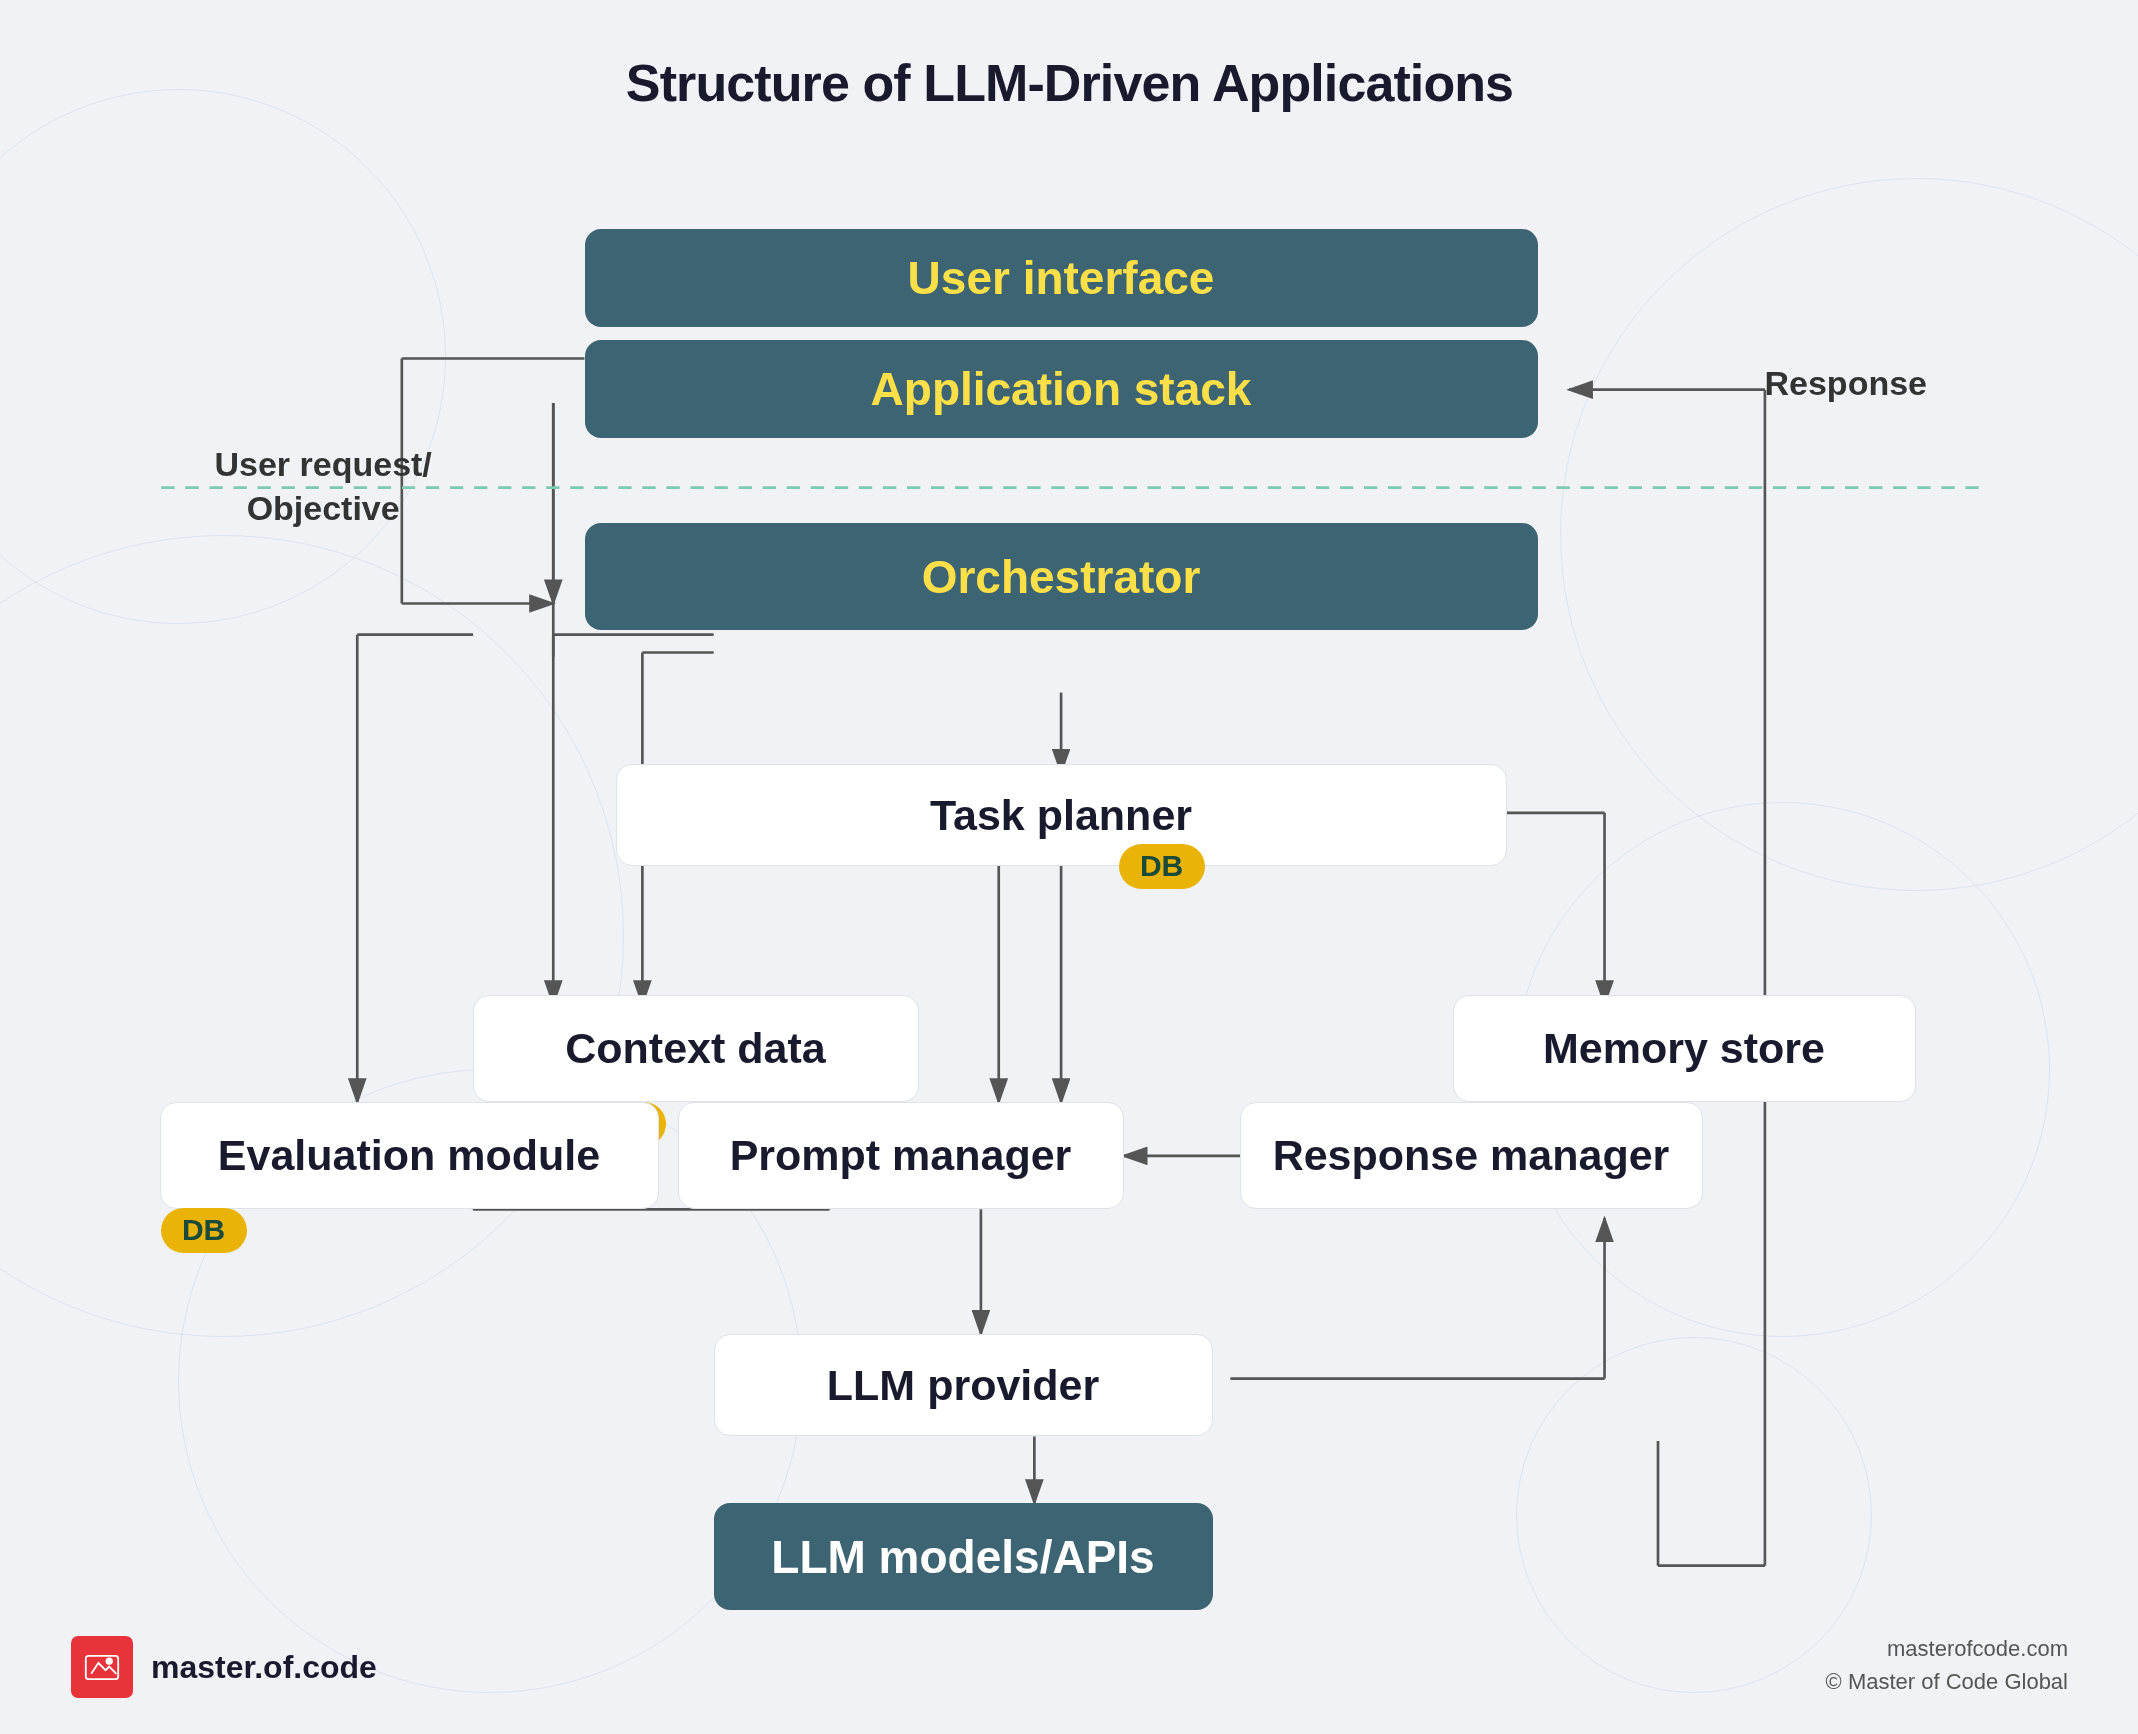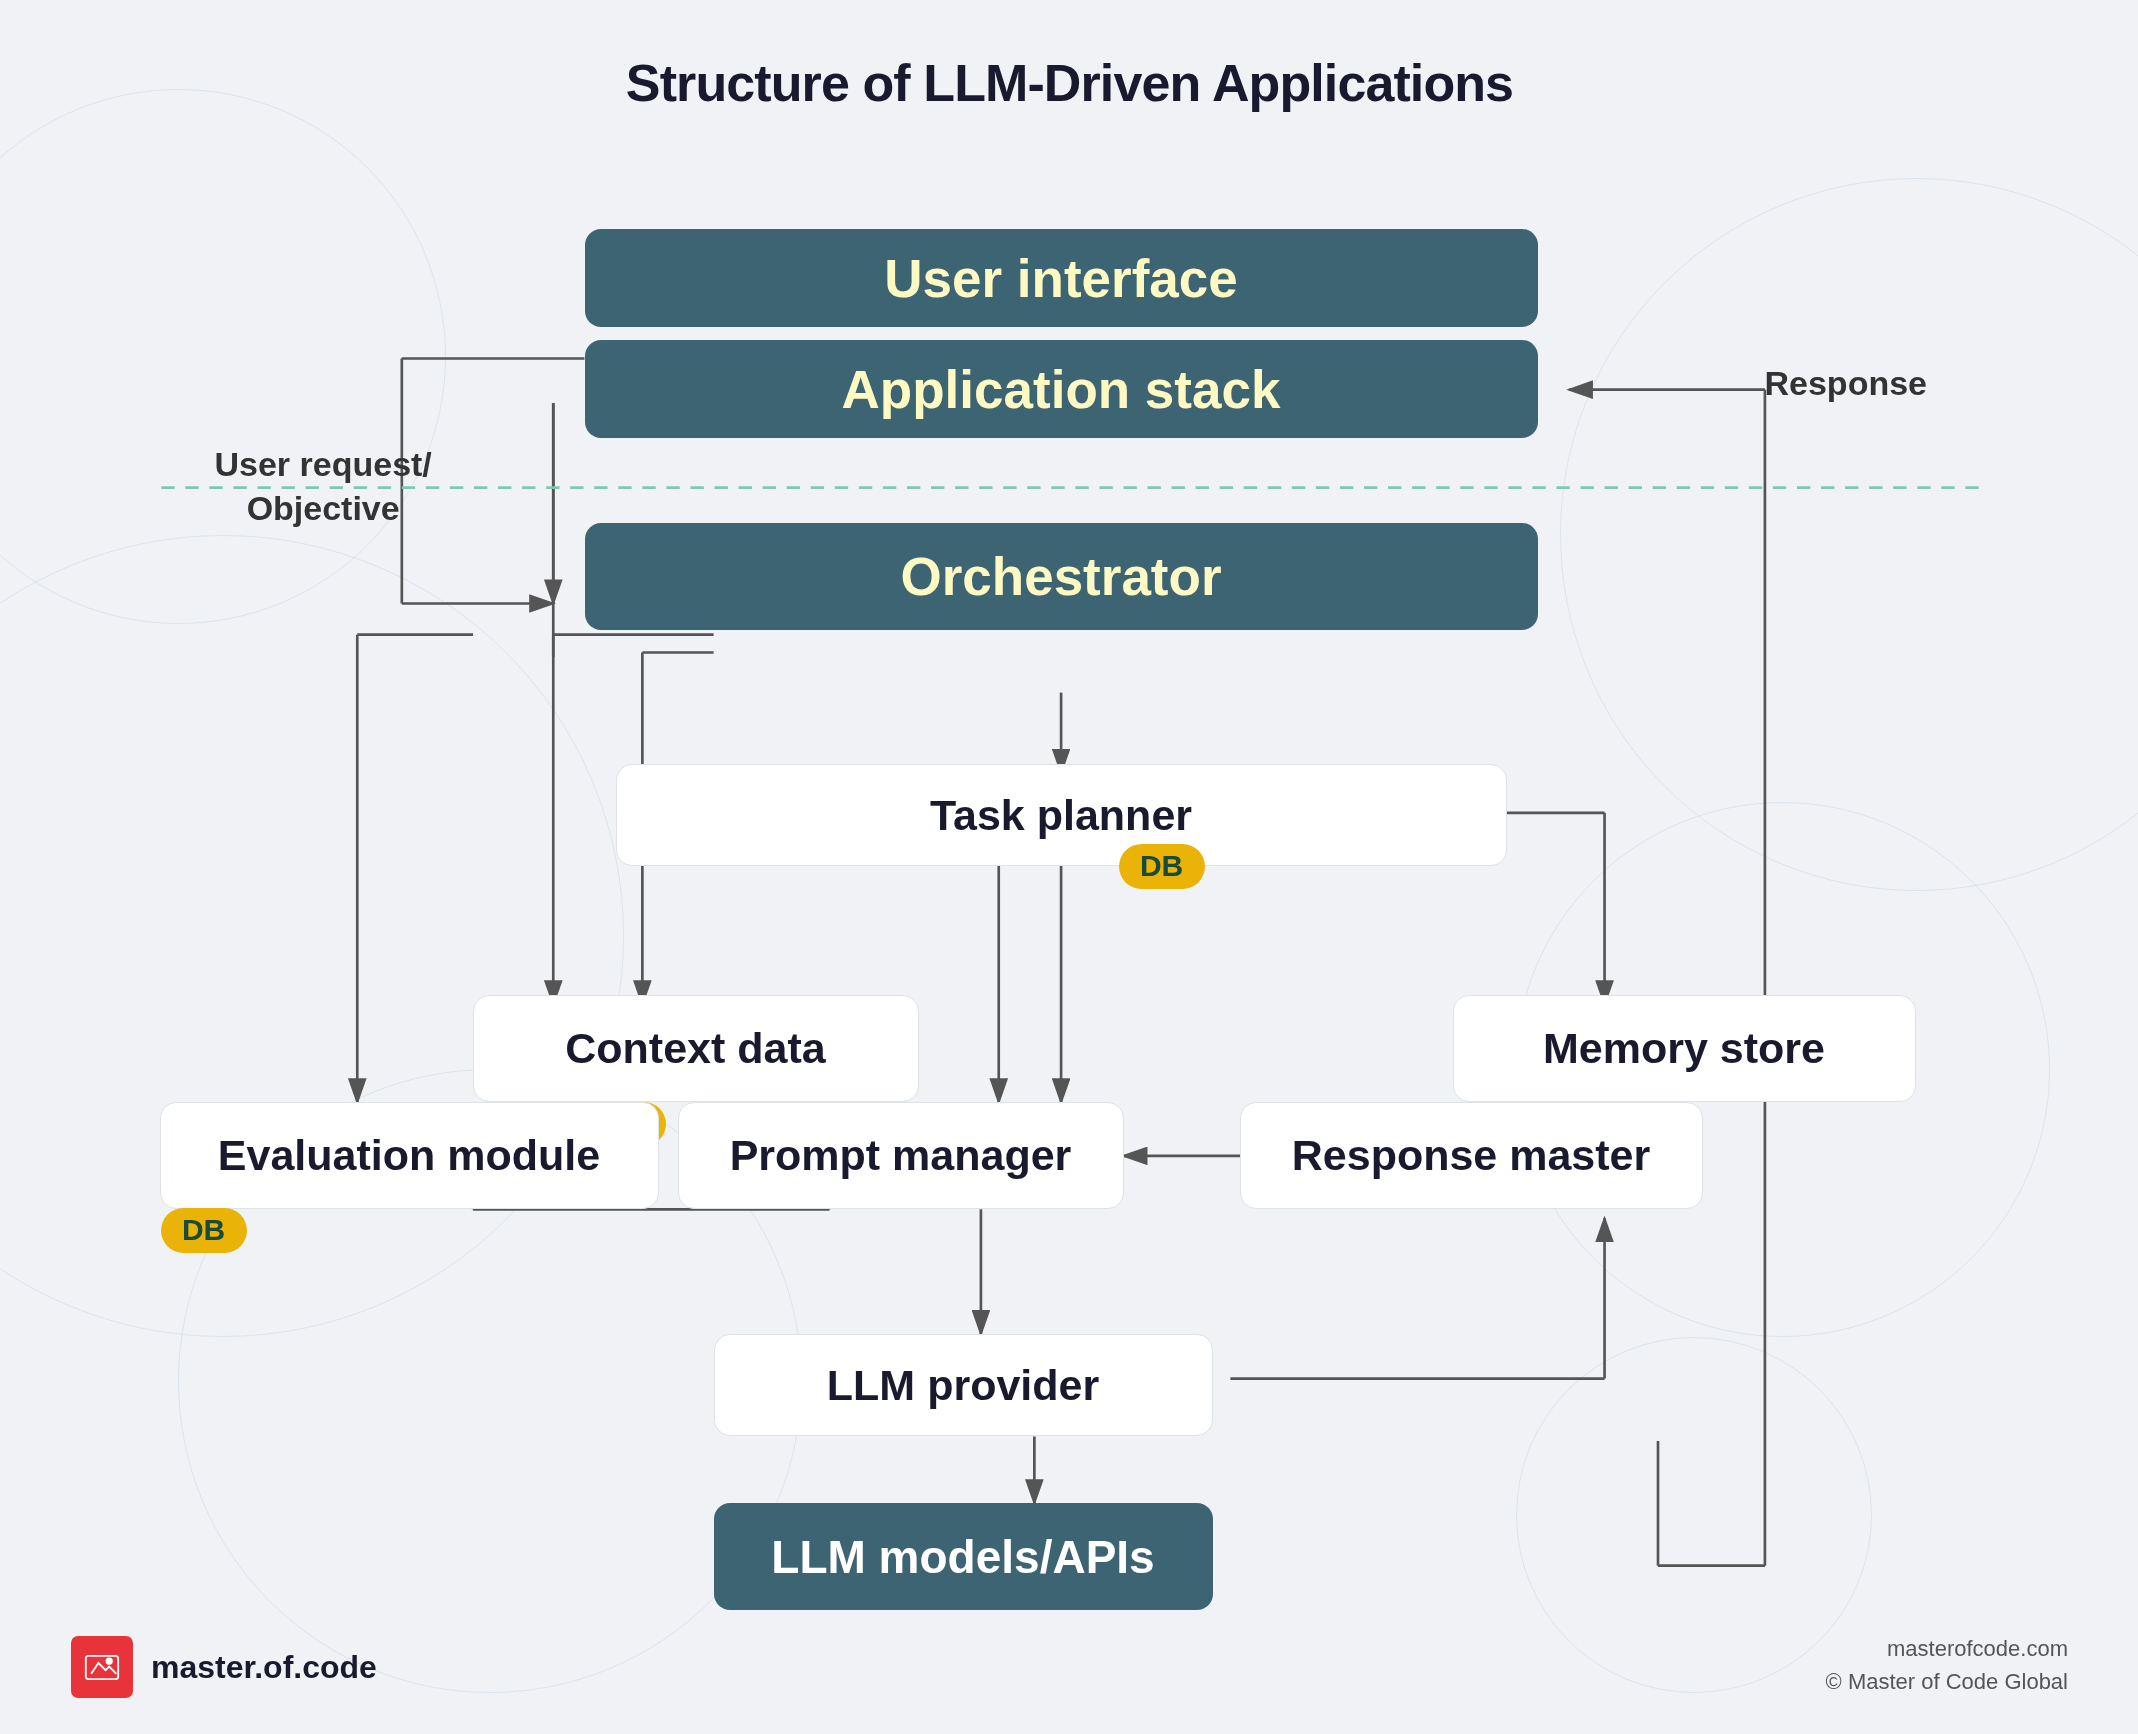--- a/index.html
+++ b/index.html
@@ -44,26 +44,26 @@
     .diagram-area {
       position: relative;
       width: 1960px;
       height: 1515px;
       margin-top: 27px;
     }
 
     
     .box-dark {
       background: #3d6472;
-      color: #fef9c3;
+      color: #fde047;
       border-radius: 16px;
       display: flex;
       align-items: center;
       justify-content: center;
-      font-size: 53px;
+      font-size: 46px;
       font-weight: 700;
       position: absolute;
       text-align: right;
     }
 
     
     .box-light {
       background: white;
       color: #1a1a2e;
       border-radius: 16px;
@@ -294,21 +294,21 @@
 
     <div class="badge" style="left:71px; top:1068px; font-size:30px; padding:5.3px 21.4px;">
       <span>DB</span>
     </div>
 
     <div class="box-light" style="left:588px; top:962px; width:446px; height:107px;">
       <span>Prompt manager</span>
     </div>
 
     <div class="box-light" style="left:1150px; top:962px; width:463px; height:107px;">
-      <span>Response master</span>
+      <span>Response manager</span>
     </div>
 
     <div class="box-light" style="left:624px; top:1194px; width:499px; height:102px;">
       <span>LLM provider</span>
     </div>
 
     <div class="box-teal" style="left:624px; top:1363px; width:499px; height:107px;">
       <span>LLM models/APIs</span>
     </div>
 

